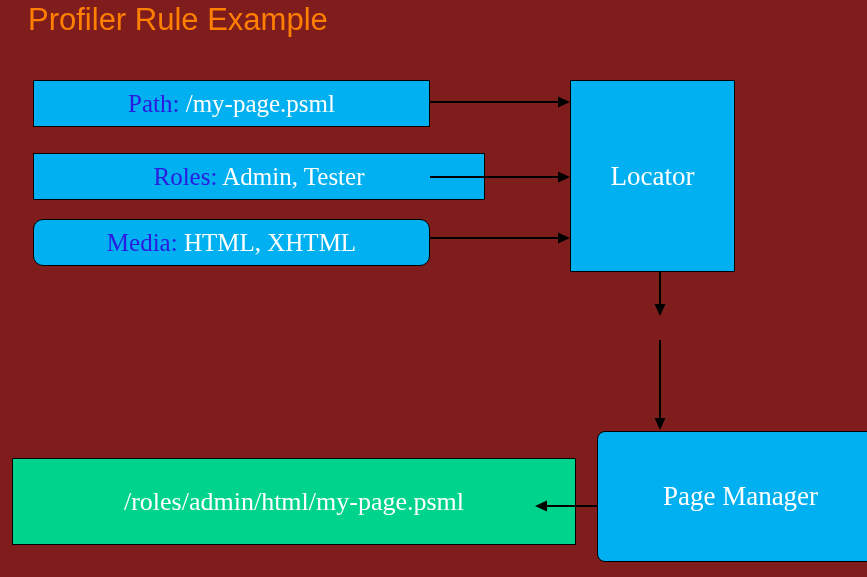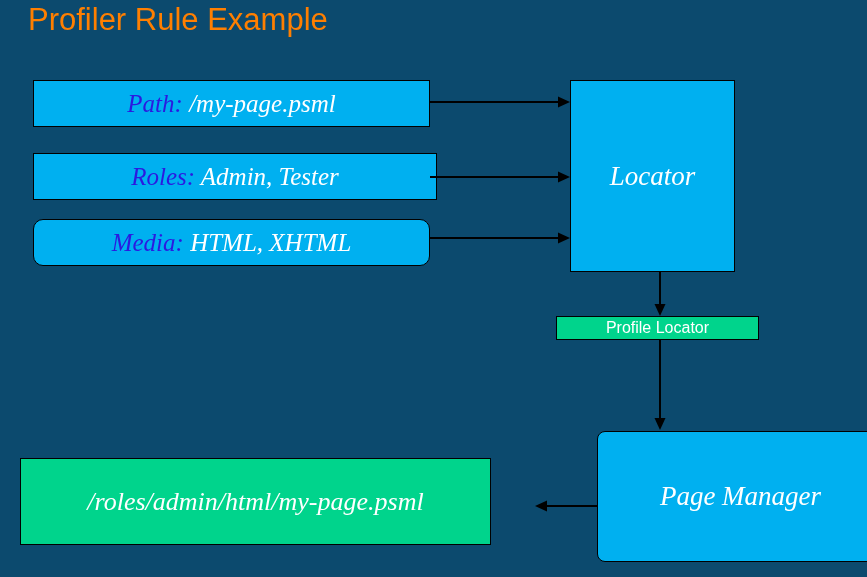--- a/index.html
+++ b/index.html
@@ -4,21 +4,21 @@
 <style>
   html, body {
     margin: 0;
     padding: 0;
     background: #ffffff;
   }
   #canvas {
     position: relative;
     width: 867px;
     height: 577px;
-    background: #0c4a6e;
+    background: #7f1d1d;
     overflow: hidden;
     font-family: "Liberation Sans", sans-serif;
   }
   .title {
     position: absolute;
     left: 28px;
     top: 2px;
     font-family: "Liberation Sans", sans-serif;
     font-size: 31px;
     color: #ff7f00;
@@ -26,21 +26,20 @@
     white-space: nowrap;
   }
   .box {
     position: absolute;
     box-sizing: border-box;
     border: 1px solid #000000;
     display: flex;
     align-items: center;
     justify-content: center;
     text-align: center;
-    font-style: italic;
   }
   .blue {
     background: #00b0f0;
   }
   .green {
     background: #00d48c;
   }
   .serif {
     font-family: "Liberation Serif", serif;
   }
@@ -92,41 +91,40 @@
 <body>
 
 <div id="canvas">
 
   <div class="title">Profiler Rule Example</div>
 
   <div class="box blue input-box serif" style="left:33px; top:80px; width:397px; height:47px;">
     <span><span class="key">Path:</span><span class="val"> /my-page.psml</span></span>
   </div>
 
-  <div class="box blue input-box serif" style="left:33px; top:153px; width:404px; height:47px;">
+  <div class="box blue input-box serif" style="left:33px; top:153px; width:452px; height:47px;">
     <span><span class="key">Roles:</span><span class="val"> Admin, Tester</span></span>
   </div>
 
   <div class="box blue input-box serif" style="left:33px; top:219px; width:397px; height:47px;border-radius:10px;">
     <span><span class="key">Media:</span><span class="val"> HTML, XHTML</span></span>
   </div>
 
   <div class="box blue" style="left:570px; top:80px; width:165px; height:192px;">
     <span class="node-label">Locator</span>
   </div>
 
   <div class="box blue" style="left:597px; top:431px; width:287px; height:131px;border-radius:8px;">
     <span class="node-label">Page Manager</span>
   </div>
 
-  <div class="box green" style="left:20px; top:458px; width:471px; height:87px;">
+  <div class="box green" style="left:12px; top:458px; width:564px; height:87px;">
     <span class="result-label">/roles/admin/html/my-page.psml</span>
   </div>
 
-  <div class="locator" style="left:556px; top:316px; width:203px; height:24px;">Profile Locator</div>
 
   <div class="arrow" style="left:430px; top:90px;">
     <svg width="145" height="24" viewBox="0 0 145 24">
       <line x1="0" y1="12" x2="132" y2="12" stroke="#000000" stroke-width="2"></line>
       <polygon points="140,12 128,6.5 128,17.5" fill="#000000"></polygon>
     </svg>
   </div>
 
   <div class="arrow" style="left:430px; top:165px;">
     <svg width="145" height="24" viewBox="0 0 145 24">

